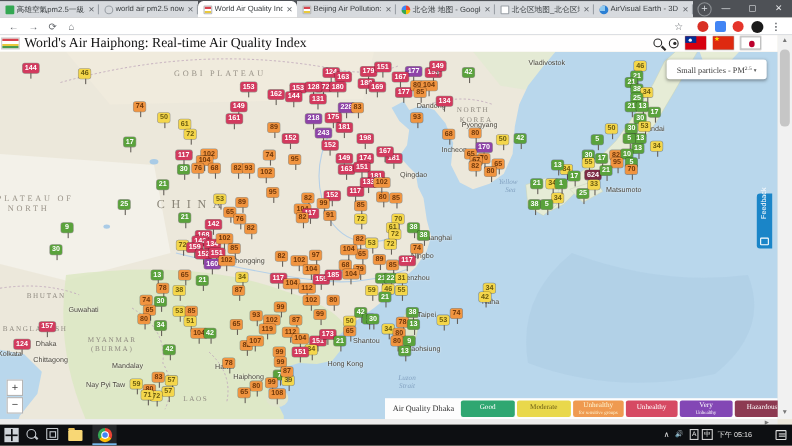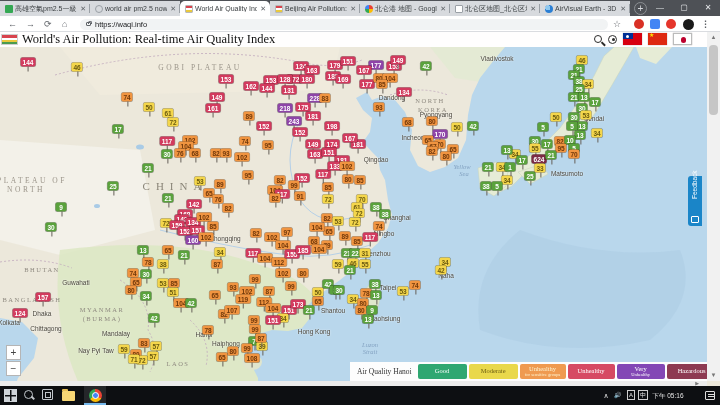--- a/index.html
+++ b/index.html
@@ -163,24 +163,20 @@
     <div class="winctl" style="right:48px;">—</div>
     <div class="winctl" style="right:24px;">▢</div>
     <div class="winctl" style="right:0;">✕</div>
   </div>
 
   <div id="toolbar">
     <div class="navico" style="left:8px;">←</div>
     <div class="navico" style="left:26px;">→</div>
     <div class="navico" style="left:44px;">⟳</div>
     <div class="navico" style="left:62px;">⌂</div>
-    <div id="addrbar">
-      <span id="lock-icon"></span>
-      <span id="url-text">https://waqi.info</span>
-    </div>
     <div class="navico" style="left:613px; top:1.5px;">☆</div>
     <div class="extico" style="left:634px; width:10px; height:10px; border-radius:50%; background:#d93025;"></div>
     <div class="extico" style="left:650px; width:10px; height:10px; border-radius:2px; background:#4285f4;"></div>
     <div class="extico" style="left:666px; width:10px; height:10px; border-radius:50%; background:#e5352b;"></div>
     <div class="extico" style="left:683px; width:11px; height:11px; border-radius:50%; background:#1a1a1a;"></div>
     <div class="navico" style="left:701px; top:1.5px; font-weight:bold;">⋮</div>
   </div>
 
   <div id="map">
     <svg id="terrain" width="720" height="405" viewBox="0 0 720 405">
@@ -502,42 +498,47 @@
         <div class="mk" style="left: 232px; top: 263px; background: rgb(240, 148, 64); color: rgb(112, 56, 10);">107<i></i></div>
         <div class="mk" style="left: 233px; top: 240px; background: rgb(240, 148, 64); color: rgb(112, 56, 10);">93<i></i></div>
         <div class="mk" style="left: 215px; top: 248px; background: rgb(240, 148, 64); color: rgb(112, 56, 10);">65<i></i></div>
         <div class="mk" style="left: 233px; top: 304px; background: rgb(240, 148, 64); color: rgb(112, 56, 10);">80<i></i></div>
         <div class="mk" style="left: 222px; top: 310px; background: rgb(240, 148, 64); color: rgb(112, 56, 10);">65<i></i></div>
       </div>
   </div>
 
   <div id="titlebar">
     <span id="site-logo"></span>
-    <span id="page-title">World's Air Pollution: Real-time Air Quality Index</span>
+    <span id="page-title">World's Air Haiphong: Real-time Air Quality Index</span>
   </div>
 
   <div id="map-tools">
     <span id="search-glyph"></span>
     <span id="loc-glyph"></span>
     <span class="flag flag-tw"></span>
     <span class="flag flag-cn"></span>
     <span class="flag flag-jp"></span>
   </div>
 
+  <div id="pm-dropdown">
+    <span>Small particles - PM</span>
+      <sub>2.5</sub>
+      <span class="caret">▾</span>
+  </div>
 
   <div id="feedback-tab">
     <span>Feedback</span>
     <div id="feedback-face"></div>
   </div>
 
   <div class="zoom-btn" style="top:345px;">+</div>
   <div class="zoom-btn" style="top:361px;">−</div>
 
   <div id="legend">
-    <span id="legend-label">Air Quality Hanoi</span>
+    <span id="legend-label">Air Quality Dhaka</span>
     <div id="legend-buttons" style="display:flex;">
         <div class="leg-btn" style="background: rgb(47, 167, 113); color: rgb(255, 255, 255); width: 49px;">
           <span class="leg-main">Good</span>
         </div>
         <div class="leg-btn" style="background: rgb(233, 216, 75); color: rgb(107, 93, 19); width: 49px;">
           <span class="leg-main">Moderate</span>
         </div>
         <div class="leg-btn" style="background: rgb(239, 154, 80); color: rgb(253, 243, 208); width: 46px;">
           <span class="leg-main">Unhealthy</span>
           <span class="leg-sub">for sensitive groups</span>

